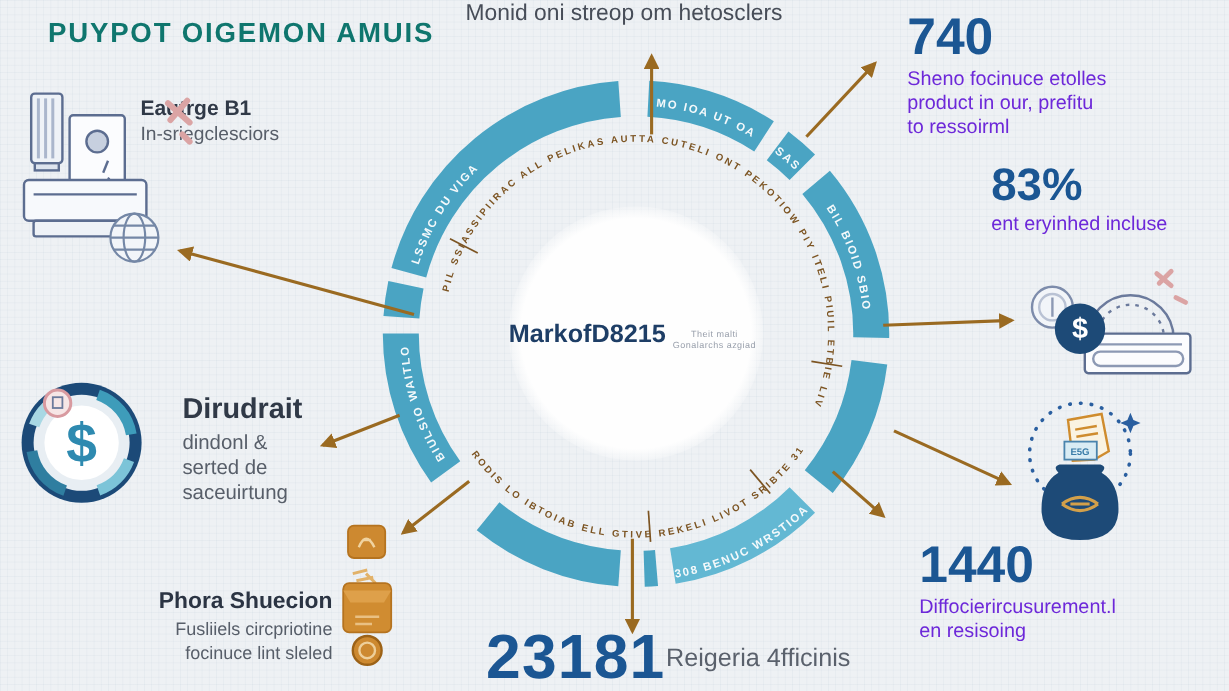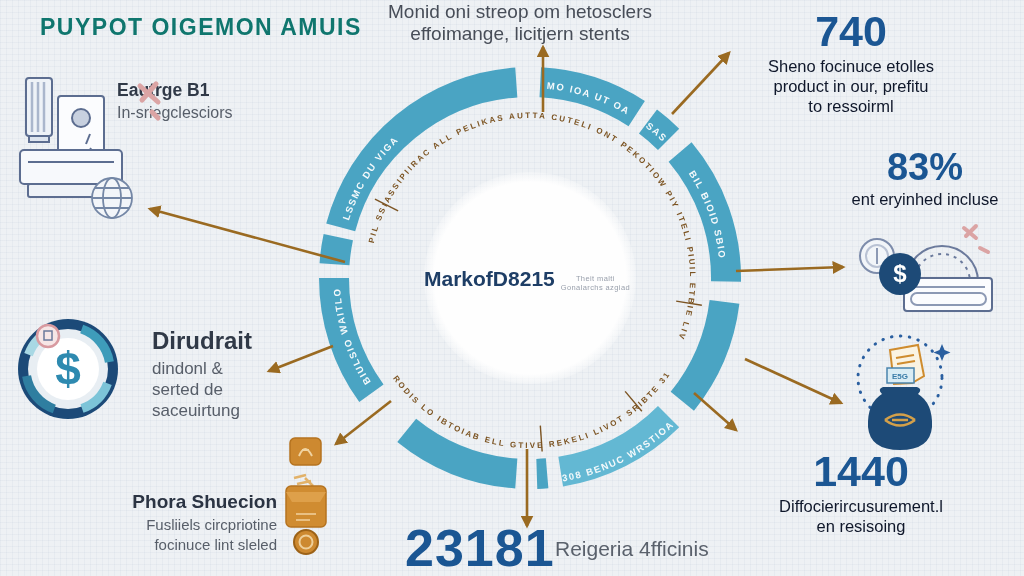--- a/index.html
+++ b/index.html
@@ -15,26 +15,26 @@
   }
   .abs{position:absolute;}
   .page-title{
     left:40px;top:14px;font-size:23px;font-weight:700;color:#0f766e;
     letter-spacing:1.5px;white-space:nowrap;
   }
   .top-note{
     left:320px;top:1px;width:400px;text-align:center;
     font-size:19px;line-height:22px;color:#474d58;font-weight:500;
   }
-  .stat{text-align:center;}
+  .stat{}
   .stat .num{font-weight:800;color:#1b5693;line-height:1;}
-  .stat .lines{font-size:16.5px;line-height:20px;color:#0f172a;margin-top:3px;}
+  .stat .lines{font-size:16.5px;line-height:20px;color:#6d28d9;margin-top:3px;}
   .stat-740{left:756px;top:10px;width:190px;}
   .stat-740 .num{font-size:43px;}
-  .stat-83{left:826px;top:148px;width:198px;}
+  .stat-83{left:826px;top:136px;width:198px;}
   .stat-83 .num{font-size:38px;}
   .stat-1440{left:766px;top:450px;width:190px;}
   .stat-1440 .num{font-size:43px;}
   .big-num{left:405px;top:518px;font-size:52px;font-weight:800;color:#1b5693;letter-spacing:1px;}
   .big-num-label{left:555px;top:537px;font-size:21px;color:#5a616c;}
   .feature-title{font-weight:700;color:#303947;}
   .feature-sub{color:#575e69;}
   .feat-topleft{left:117px;top:80px;}
   .feat-topleft .feature-title{font-size:17.5px;}
   .feat-topleft .feature-sub{font-size:16px;margin-top:3px;}
@@ -55,21 +55,20 @@
   svg{position:absolute;overflow:visible;}
   #ring-svg{left:310px;top:58px;z-index:2;}
   #arrows-svg{left:0;top:0;z-index:4;pointer-events:none;}
 </style>
 </head>
 <body>
 
 <div class="abs page-title">PUYPOT OIGEMON AMUIS</div>
 <div class="abs top-note">
   <div>Monid oni streop om hetosclers</div>
-  <div>effoimange, licitjern stents</div>
 </div>
 
 <div class="abs stat stat-740">
   <div class="num">740</div>
   <div class="lines">
     <div>Sheno focinuce etolles</div>
     <div>product in our, prefitu</div>
     <div>to ressoirml</div>
   </div>
 </div>

